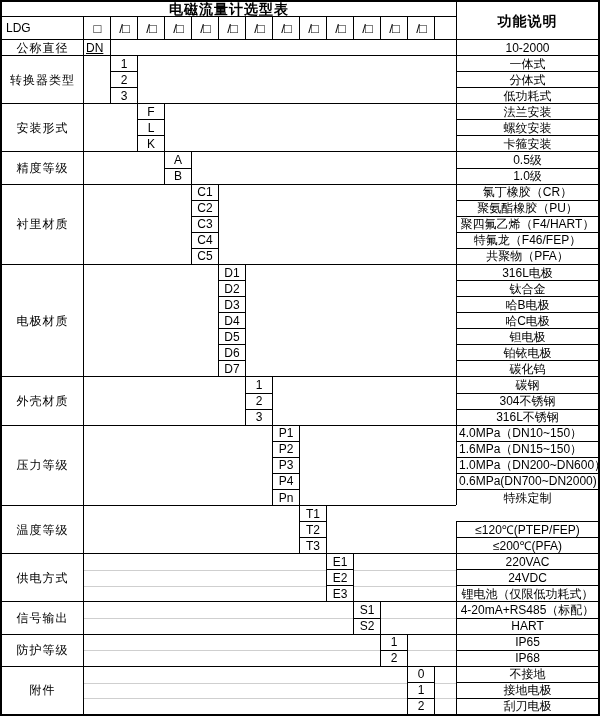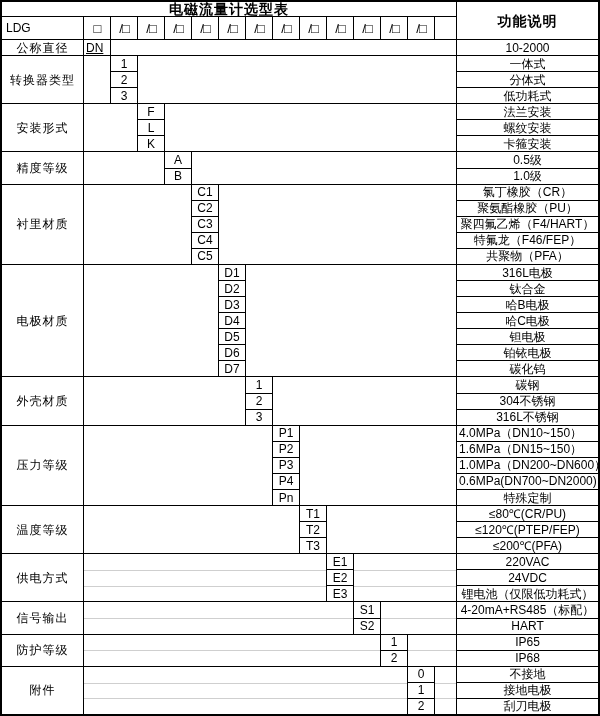--- a/index.html
+++ b/index.html
@@ -144,21 +144,20 @@
   <div class="c desc left bl bt" style="grid-area:29/16/30/17">1.0MPa（DN200~DN600）</div>
   <div class="c desc left bl bt" style="grid-area:30/16/31/17">0.6MPa(DN700~DN2000)</div>
   <div class="c desc bl bt" style="grid-area:31/16/32/17">特殊定制</div>
 
   <div class="c glabel bt" style="grid-area:32/1/35/2">温度等级</div>
   <div class="c bl bt" style="grid-area:32/2/35/10"></div>
   <div class="c code bl bt" style="grid-area:32/10/33/11">T1</div>
   <div class="c code bl bt" style="grid-area:33/10/34/11">T2</div>
   <div class="c code bl bt" style="grid-area:34/10/35/11">T3</div>
   <div class="c bl bt" style="grid-area:32/11/35/16"></div>
-  <div class="c desc bl bt" style="grid-area:32/16/33/17">≤80℃(CR/PU)</div>
   <div class="c desc bl bt" style="grid-area:33/16/34/17">≤120℃(PTEP/FEP)</div>
   <div class="c desc bl bt" style="grid-area:34/16/35/17">≤200℃(PFA)</div>
 
   <div class="c glabel bt" style="grid-area:35/1/38/2">供电方式</div>
   <div class="c bl bt" style="grid-area:35/2/38/11">
     <div class="fl" style="top:33.33%"></div>
       <div class="fl" style="top:66.67%"></div>
   </div>
   <div class="c code bl bt" style="grid-area:35/11/36/12">E1</div>
   <div class="c code bl bt" style="grid-area:36/11/37/12">E2</div>

